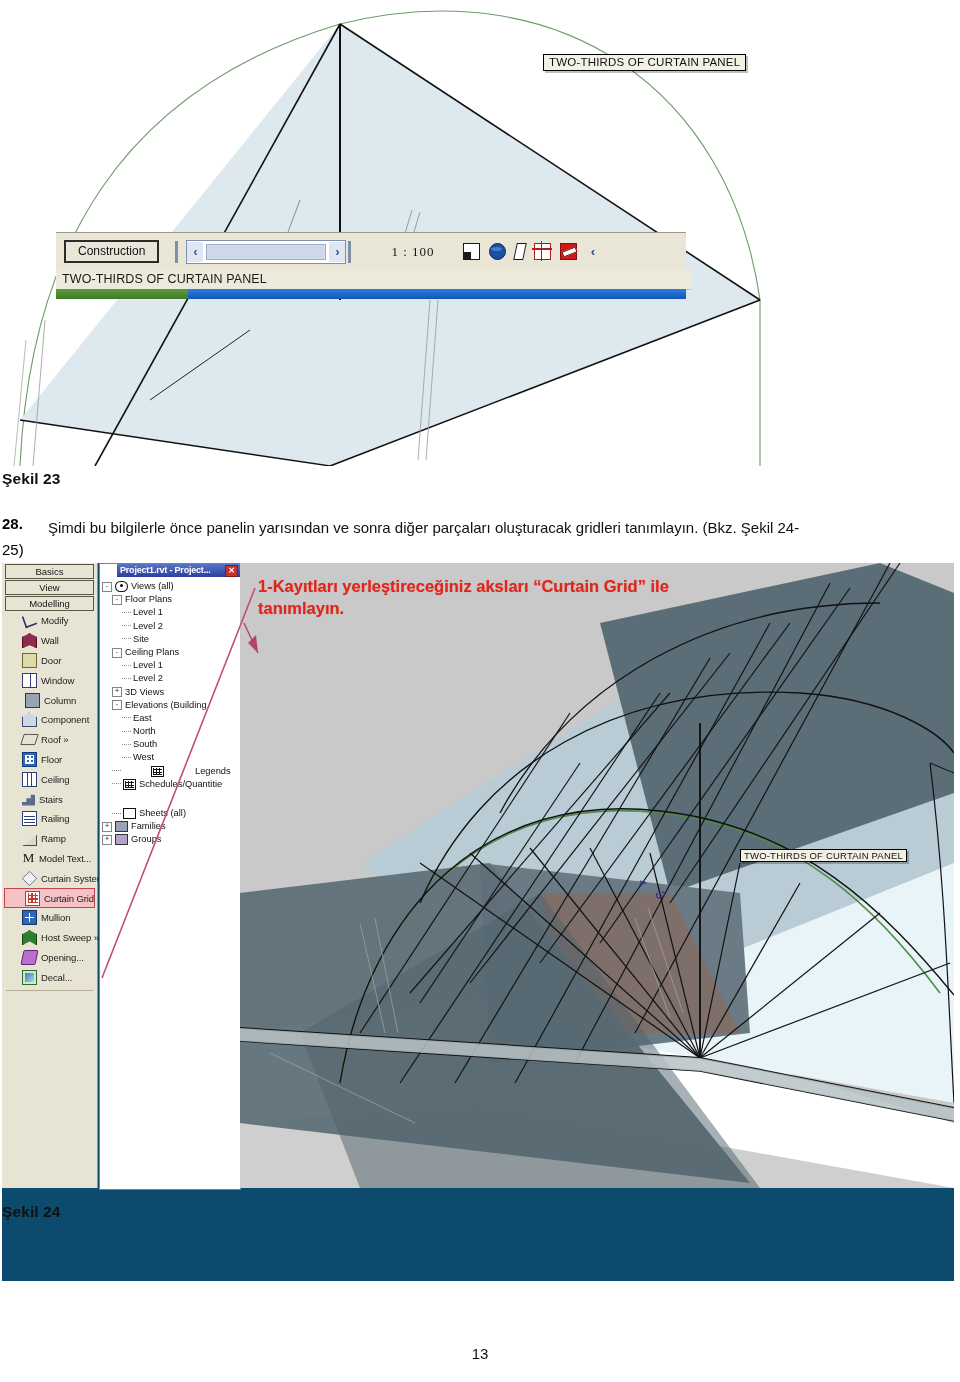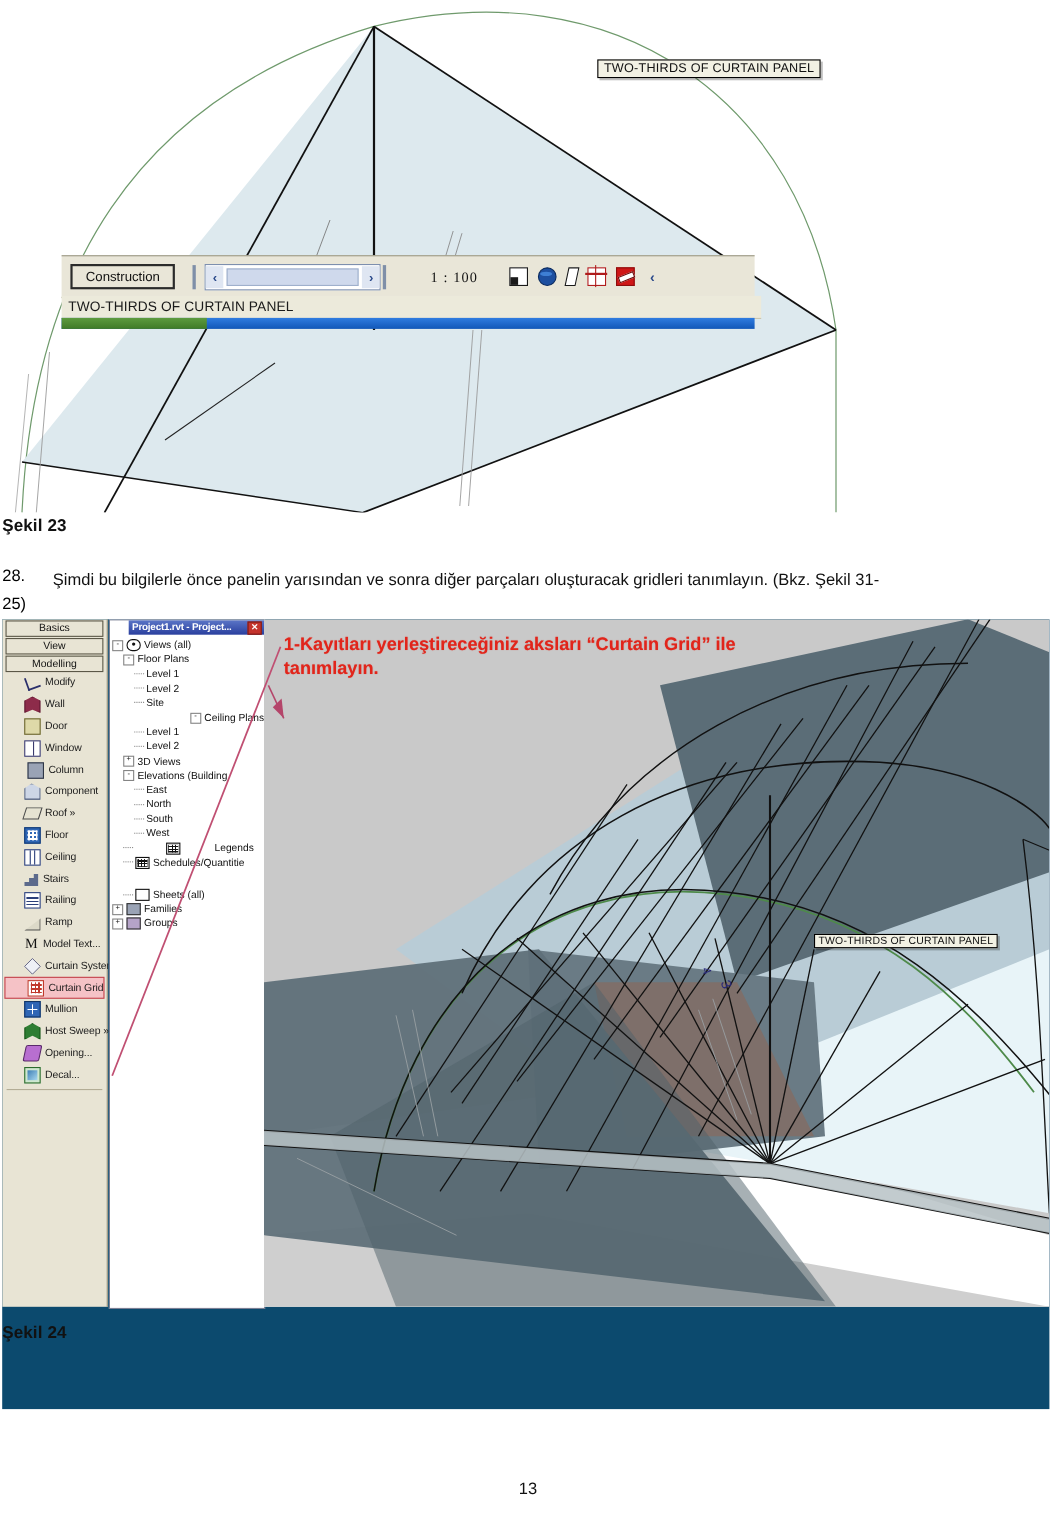--- a/index.html
+++ b/index.html
@@ -80,21 +80,21 @@
   
   .caption{
     position:absolute;font-size:15.5px;font-weight:bold;color:#111;
     font-family:"Liberation Sans", sans-serif;letter-spacing:.1px;
   }
   #cap23{left:2px;top:470px;}
   #cap24{left:2px;top:1203px;}
 
   #para28{position:absolute;left:0px;top:515px;width:956px;}
   #para28 .num{
-    position:absolute;left:2px;top:0;font-weight:normal;font-size:15px;
+    position:absolute;left:2px;top:0;font-weight:bold;font-size:15px;
   }
   #para28 .txt{
     margin-left:48px;font-size:15px;line-height:26px;color:#111;text-align:left;
   }
   #para28 .cont{position:absolute;left:2px;top:26px;font-size:15px;}
 
   #pagenum{
     position:absolute;left:0;top:1345px;width:960px;text-align:center;
     font-size:15px;color:#111;
   }
@@ -264,21 +264,21 @@
 
   <div id="taskbar">
     <div class="green"></div>
   </div>
 </div>
 
 <div class="caption" id="cap23">Şekil 23</div>
 
 <div id="para28">
   <span class="num">28.</span>
-  <div class="txt">Şimdi bu bilgilerle önce panelin yarısından ve sonra diğer parçaları oluşturacak gridleri tanımlayın. (Bkz. Şekil 31-</div>
+  <div class="txt">Şimdi bu bilgilerle önce panelin yarısından ve sonra diğer parçaları oluşturacak gridleri tanımlayın. (Bkz. Şekil 24-</div>
   <span class="cont">25)</span>
 </div>
 
 <div id="fig24">
 
   <div id="designbar">
     <div class="db-tab">Basics</div>
     <div class="db-tab">View</div>
     <div class="db-tab">Modelling</div>
     <div id="db-tools">
@@ -382,21 +382,21 @@
           <span>Level 1</span>
         </div>
         <div class="tnode" style="padding-left: 20px;">
           <span class="tdash"></span>
           <span>Level 2</span>
         </div>
         <div class="tnode" style="padding-left: 20px;">
           <span class="tdash"></span>
           <span>Site</span>
         </div>
-        <div class="tnode" style="padding-left: 10px; justify-content: flex-end;">
+        <div class="tnode" style="padding-left: 10px;">
           <span class="tbox">-</span>
           <span>Ceiling Plans</span>
         </div>
         <div class="tnode" style="padding-left: 20px;">
           <span class="tdash"></span>
           <span>Level 1</span>
         </div>
         <div class="tnode" style="padding-left: 20px;">
           <span class="tdash"></span>
           <span>Level 2</span>

